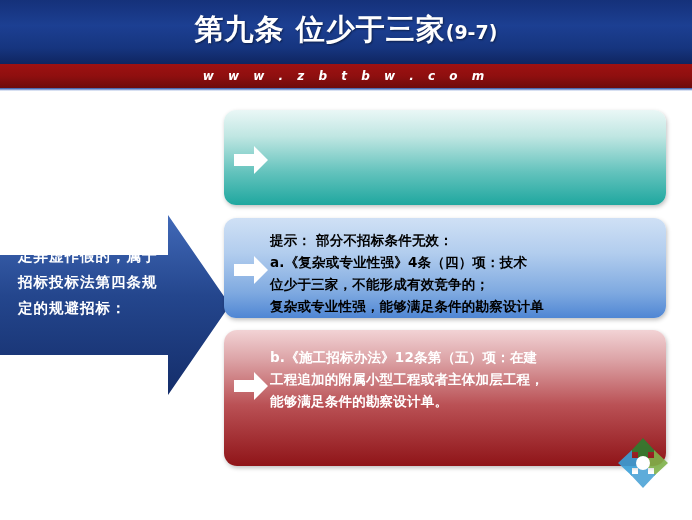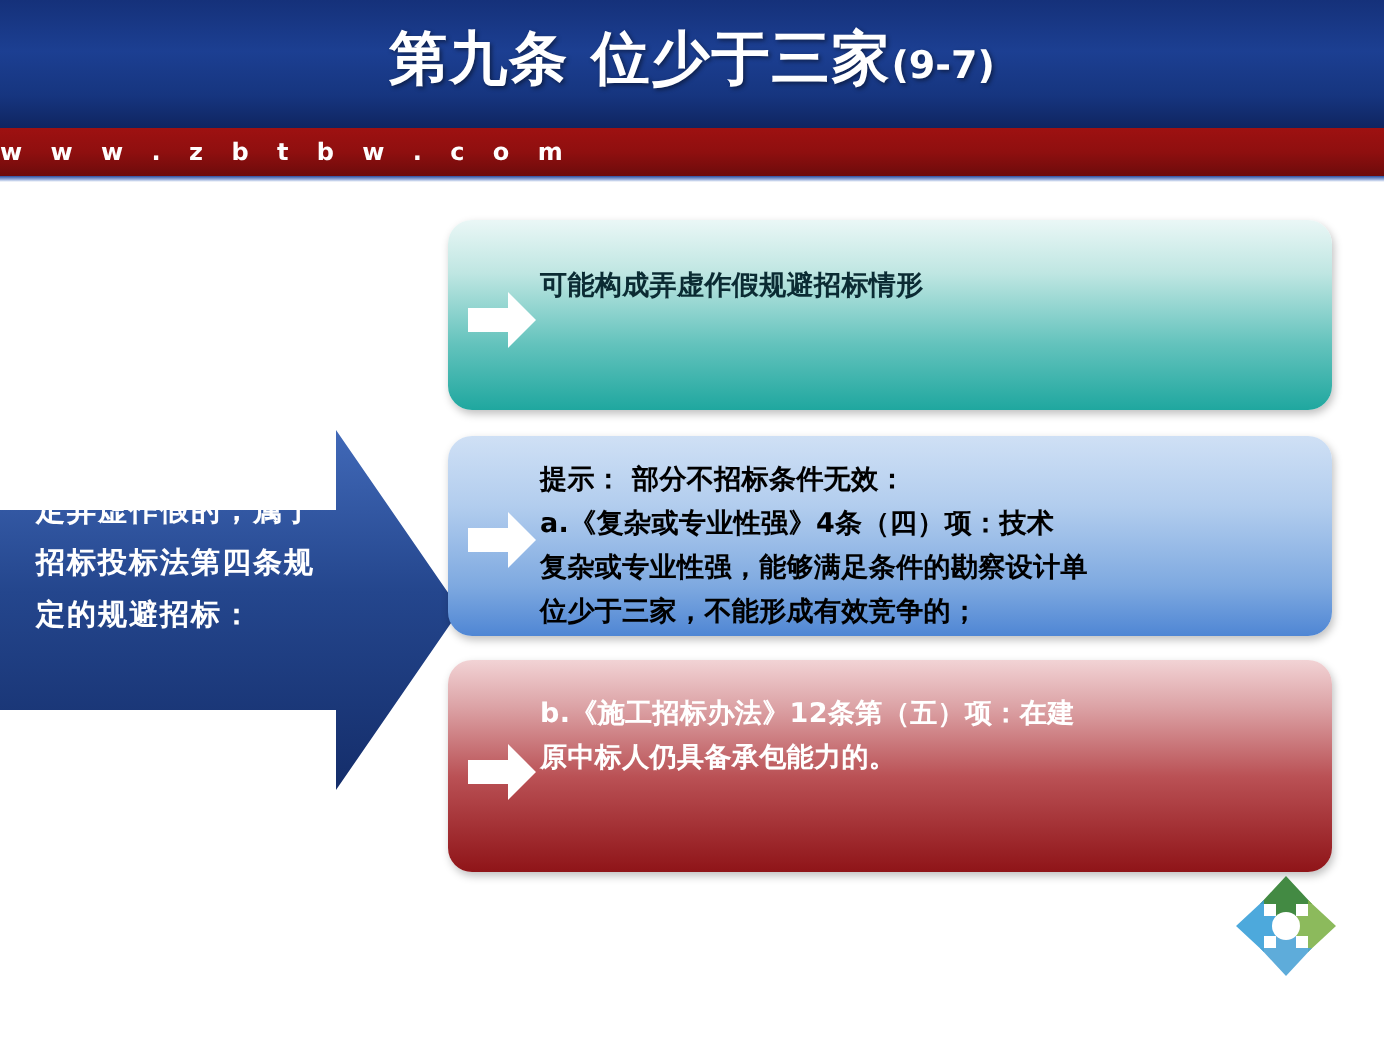--- a/index.html
+++ b/index.html
@@ -52,24 +52,26 @@
     width: 692px;
     height: 24px;
     background: linear-gradient(to bottom, #9e1111 0%, #8f0f0f 50%, #6d0b0b 100%);
   }
   .redbar-text {
     position: absolute;
     left: 0; top: 0;
     width: 692px;
     height: 24px;
     line-height: 24px;
+    text-align: center;
     color: #ffffff;
     font-size: 12px;
     font-weight: bold;
     letter-spacing: 5px;
+    font-style: italic;
   }
   .thin-rule {
     position: absolute;
     left: 0; top: 88px;
     width: 692px;
     height: 3px;
     background: linear-gradient(to bottom, #2b4fa0 0%, #9fb4de 60%, #ffffff 100%);
   }
 
   
@@ -107,22 +109,23 @@
     height: 95px;
     background: linear-gradient(to bottom, #eaf7f6 0%, #bfe6e2 28%, #64c3bd 65%, #1fa79f 100%);
   }
   .box-blue {
     top: 218px;
     height: 100px;
     background: linear-gradient(to bottom, #cfe0f5 0%, #b2cdee 35%, #7ea9e0 75%, #4f86d4 100%);
   }
   .box-red {
     top: 330px;
-    height: 106px;
+    height: 136px;
     background: linear-gradient(to bottom, #f2d3d5 0%, #dca3a6 22%, #ba5155 55%, #8f1418 100%);
+    border-radius: 13px;
   }
   .box-text {
     position: absolute;
     left: 46px;
     right: 14px;
     color: #000000;
     font-size: 13.5px;
     line-height: 22px;
     font-weight: bold;
     letter-spacing: 0.2px;
@@ -192,44 +195,42 @@
       </defs>
       <polygon points="0,40 168,40 168,0 230,90 168,180 168,140 0,140" transform="translate(0,45) scale(1,1.0)" fill="url(#lgBlue2)"></polygon>
     </svg>
     <div class="left-arrow-text">招标人为适用前款规定弄虚作假的，属于招标投标法第四条规定的规避招标：</div>
   </div>
 
   <div class="box box-teal">
     <svg class="inner-arrow" viewBox="0 0 34 28">
       <polygon points="0,8 20,8 20,0 34,14 20,28 20,20 0,20" fill="#ffffff"></polygon>
     </svg>
-    <div class="box-text">
-      <span class="ind">可能构成弄虚作假规避招标情形</span>
-    </div>
   </div>
 
   <div class="box box-blue">
     <svg class="inner-arrow" viewBox="0 0 34 28">
       <polygon points="0,8 20,8 20,0 34,14 20,28 20,20 0,20" fill="#ffffff"></polygon>
     </svg>
     <div class="box-text">
       <span class="ind">提示： 部分不招标条件无效：</span>
       <span class="ind">a.《复杂或专业性强》4条（四）项：技术</span>
+      <span class="ind">位少于三家，不能形成有效竞争的；</span>
       <span class="ind">复杂或专业性强，能够满足条件的勘察设计单</span>
-      <span class="ind">位少于三家，不能形成有效竞争的；</span>
     </div>
   </div>
 
   <div class="box box-red">
     <svg class="inner-arrow" viewBox="0 0 34 28">
       <polygon points="0,8 20,8 20,0 34,14 20,28 20,20 0,20" fill="#ffffff"></polygon>
     </svg>
     <div class="box-text">
       <span class="ind">b.《施工招标办法》12条第（五）项：在建</span>
-      <span class="ind">原中标人仍具备承包能力的。</span>
+      <span class="ind">工程追加的附属小型工程或者主体加层工程，</span>
+      <span class="ind">能够满足条件的勘察设计单。</span>
     </div>
   </div>
 
   <svg class="recycle" viewBox="0 0 62 62">
     <path d="M31 6 L44 20 L36 20 L36 28 L26 28 L26 20 L18 20 Z" fill="#2f7d2f" opacity="0.9"></path>
     <path d="M6 31 L20 18 L20 26 L28 26 L28 36 L20 36 L20 44 Z" fill="#3aa0d8" opacity="0.9"></path>
     <path d="M56 31 L42 44 L42 36 L34 36 L34 26 L42 26 L42 18 Z" fill="#7fb34a" opacity="0.9"></path>
     <path d="M31 56 L18 42 L26 42 L26 34 L36 34 L36 42 L44 42 Z" fill="#4da3d6" opacity="0.9"></path>
     <circle cx="31" cy="31" r="7" fill="#ffffff"></circle>
   </svg>

